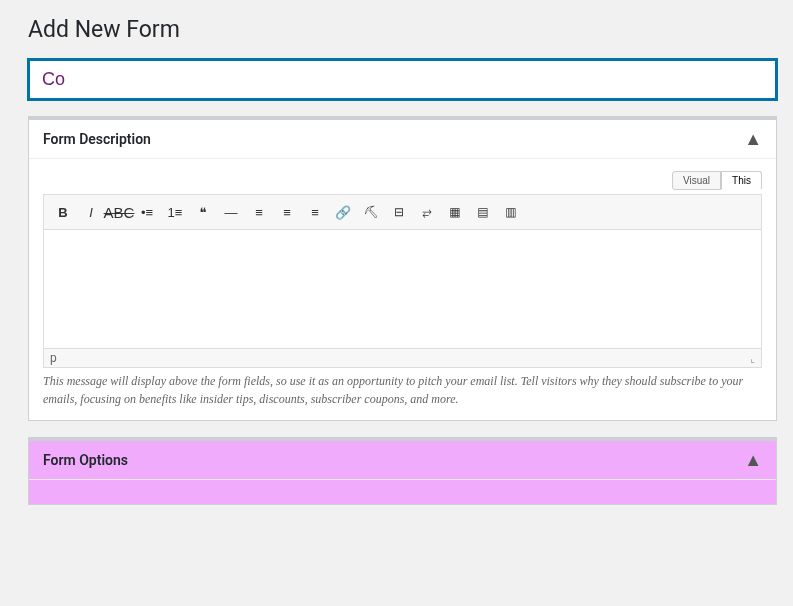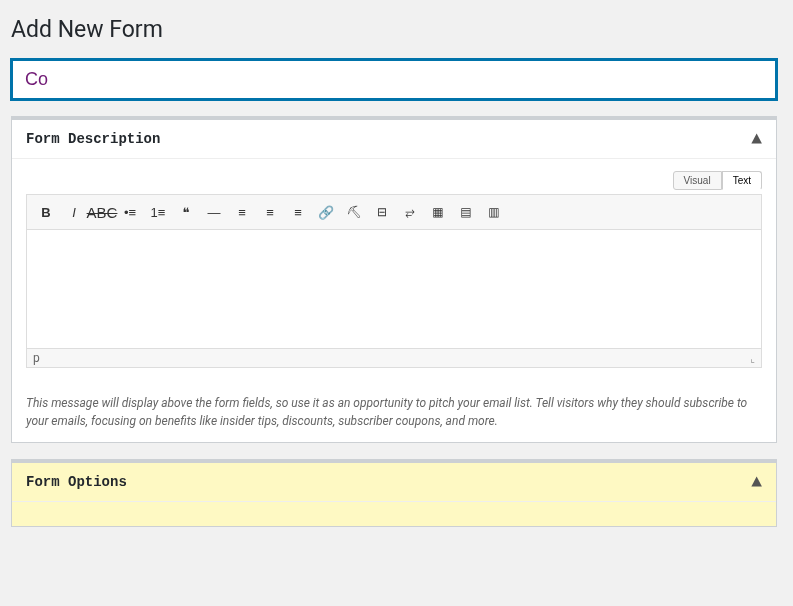--- a/index.html
+++ b/index.html
@@ -3,21 +3,21 @@
   <meta charset="utf-8">
   <style>
     * { box-sizing: border-box; margin: 0; padding: 0; }
     body {
       font-family: -apple-system, BlinkMacSystemFont, "Segoe UI", Roboto, sans-serif;
       background: #f1f1f1;
       color: #333;
       font-size: 13px;
     }
     .page-wrapper {
-      padding: 16px 16px 0 11px;
+      padding: 16px 16px 0 28px;
       max-width: 793px;
     }
     .page-title {
       font-size: 23px;
       font-weight: 400;
       color: #23282d;
       margin-bottom: 16px;
     }
     .form-name-input {
       width: 100%;
@@ -36,21 +36,20 @@
       border-top: 4px solid #ccd0d4;
       margin-bottom: 16px;
     }
     .metabox-header {
       display: flex;
       align-items: center;
       justify-content: space-between;
       padding: 10px 14px;
       border-bottom: 1px solid #eee;
       cursor: pointer;
-      font-family: Liberation Mono, monospace;
     }
     .metabox-header h2 {
       font-size: 14px;
       font-weight: 600;
       color: #23282d;
     }
     .toggle-icon {
       font-size: 18px;
       color: #555;
       line-height: 1;
@@ -123,28 +122,29 @@
       color: #666;
       display: flex;
       justify-content: space-between;
       align-items: center;
     }
     .resize-handle {
       font-size: 10px;
       color: #999;
     }
     .editor-hint {
-      margin-top: 26px;
+      margin-top: 4px;
       font-size: 12px;
       color: #666;
       font-style: italic;
       line-height: 1.5;
+      font-family: Liberation Serif, serif;
     }
     .form-options-metabox {
-      background: #fef9c3;
+      background: #f0abfc;
       border: 1px solid #ccd0d4;
       border-top: 4px solid #ccd0d4;
     }
     .form-options-body {
       padding: 12px 14px;
     }
   </style>
 </head>
 <body>
 
@@ -158,21 +158,21 @@
   
   <div class="metabox">
     <div class="metabox-header">
       <h2>Form Description</h2>
       <span class="toggle-icon">▲</span>
     </div>
     <div class="metabox-body">
 
       <div class="editor-tabs">
         <button class="editor-tab">Visual</button>
-        <button class="editor-tab active">Text</button>
+        <button class="editor-tab active">This</button>
       </div>
 
       <div class="editor-toolbar">
         <button class="toolbar-btn" title="Bold">
           <strong>B</strong>
         </button>
         <button class="toolbar-btn" title="Italic">
           <em>I</em>
         </button>
         <button class="toolbar-btn" title="Strikethrough" style="font-size:15px; text-decoration:line-through;">

